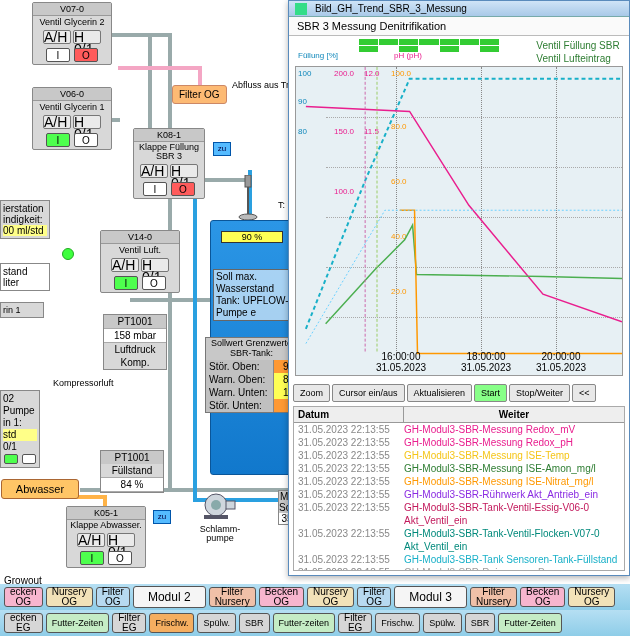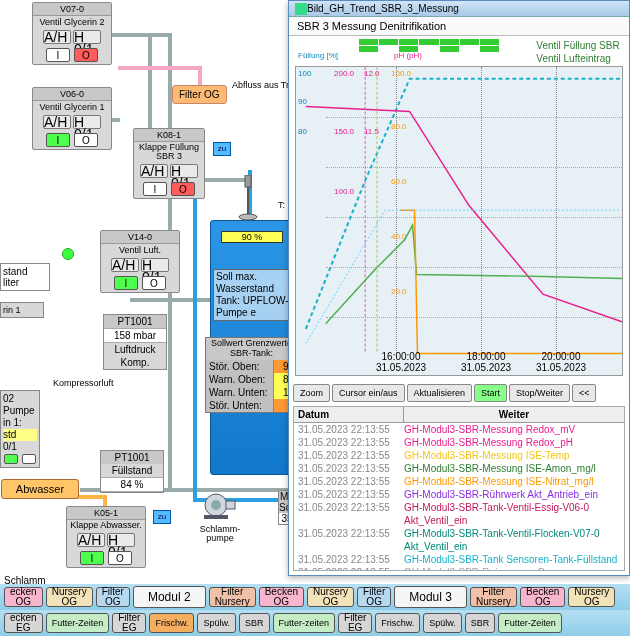--- a/index.html
+++ b/index.html
@@ -42,21 +42,21 @@
 
 .botbar{position:absolute;left:0;width:100%;background:linear-gradient(#b5dff3,#8ecde8);height:26px;display:flex;align-items:center;padding:0 4px;gap:3px}
 .botbar.r1{bottom:30px}
 .botbar.r2{bottom:4px}
 .chip{height:20px;padding:2px 5px;border:1px solid #555;border-radius:3px;font-size:9px;display:flex;flex-direction:column;justify-content:center;align-items:center;line-height:1;text-align:center}
 .chip.big{height:22px;font-size:12px;padding:3px 14px;background:#f5f5f5}
 .c-pink{background:#f7b5ce}.c-tan{background:#f2e2b8}.c-blue{background:#b7d9f0}.c-sal{background:#f0c0a8}.c-grey{background:#d6d6d6}.c-grn{background:#c5ecc5}.c-org{background:#f5ae60}
 
 
 .trend{position:absolute;left:288px;top:0;width:342px;height:576px;background:#fff;border:1px solid #5a8bbc;box-shadow:0 2px 6px rgba(0,0,0,.3);z-index:50}
-.trend .bar{height:16px;background:linear-gradient(#cfe4f7,#a9c9e8);border-bottom:1px solid #7aa;font-size:10px;padding:2px 6px;display:flex;align-items:center;gap:0}
+.trend .bar{height:16px;background:linear-gradient(#cfe4f7,#a9c9e8);border-bottom:1px solid #7aa;font-size:10px;padding:2px 6px;display:flex;align-items:center;gap:8px}
 .trend .bar .ico{width:12px;height:12px;background:#3d8}
 .trend .title2{font-size:11px;padding:3px 8px;border-bottom:1px solid #bbb;background:#fafafa}
 .legend{position:absolute;right:6px;top:38px;font-size:8px;line-height:1.3;text-align:left}
 .legend div{white-space:nowrap}
 .statusbar{position:absolute;top:38px;left:70px;right:130px;height:22px}
 .statusbar .r{height:6px;display:flex;gap:1px;margin-bottom:1px}
 .statusbar .r span{flex:1;height:6px}
 .chart{position:absolute;left:6px;top:65px;right:6px;height:310px;background:#e7f0f4;border:1px solid #999}
 .gridv{position:absolute;top:0;bottom:20px;border-left:1px dotted #888}
 .gridh{position:absolute;left:30px;right:0;border-top:1px dotted #aaa}
@@ -184,20 +184,25 @@
     <div>Komp.</div>
   </div>
   <div class="read" style="left:100px;top:450px">
     <div style="background:#c8c8c8">PT1001</div>
     <div>Füllstand</div>
     <div class="val">84 %</div>
   </div>
 
   <div style="position:absolute;left:53px;top:378px;font-size:9px">Kompressorluft</div>
 
+  <div class="side" style="top:200px">
+    <div>ierstation</div>
+    <div>indigkeit:</div>
+    <div style="background:#ffff88">00 ml/std</div>
+  </div>
   <div class="side" style="top:263px;background:#fff">
     <div>stand</div>
     <div>liter</div>
   </div>
   <span class="grn-dot" style="position:absolute;left:62px;top:248px"></span>
   <div class="side" style="top:302px;width:44px">rin 1</div>
   <div class="side" style="top:390px;width:40px;line-height:1.2">
     <div>02</div>
       <div>Pumpe</div>
       <div>in 1:</div>
@@ -264,21 +269,21 @@
   </div>
   <div style="position:absolute;left:197px;top:525px;font-size:9px;text-align:center;width:46px;line-height:1">Schlamm-pumpe</div>
 
   <div style="position:absolute;left:278px;top:490px;width:18px;background:#c8c8c8;border:1px solid #888;font-size:8px;text-align:center">
     <div>M1</div>
       <div>Schl</div>
       <div style="background:#fff">35</div>
   </div>
   <div style="position:absolute;left:278px;top:200px;font-size:9px">T:</div>
 
-  <div style="position:absolute;left:4px;top:575px;font-size:10px">Schlamm</div>
+  <div style="position:absolute;left:4px;top:575px;font-size:10px">Growout</div>
 
   <div class="trend">
     <div class="bar">
       <span class="ico"></span>
       <span>Bild_GH_Trend_SBR_3_Messung</span>
     </div>
     <div class="title2">SBR 3 Messung Denitrifikation</div>
 
     <div class="statusbar">
       <div class="r">

